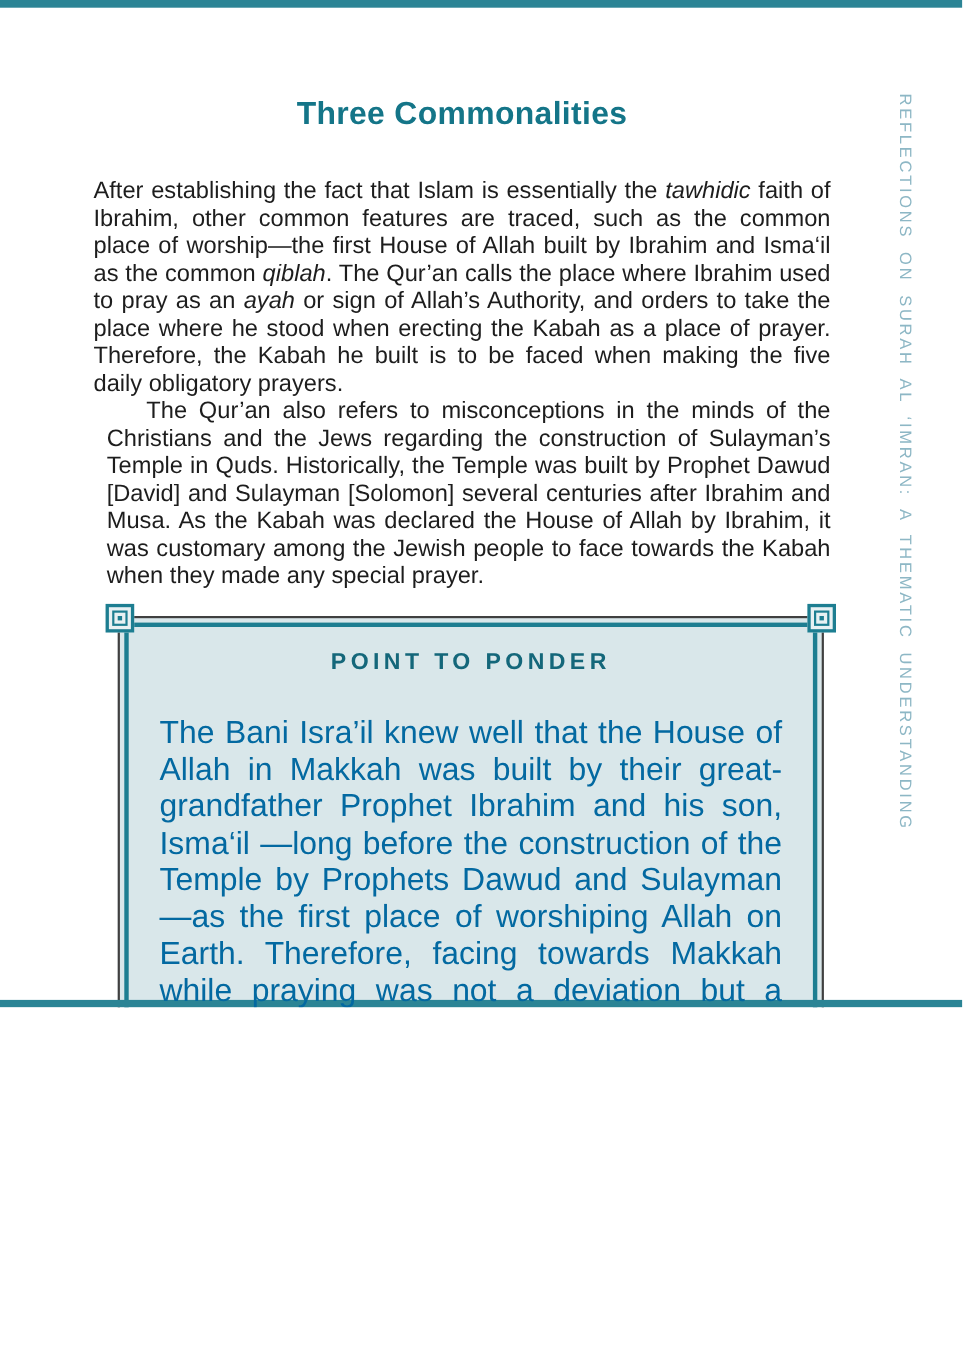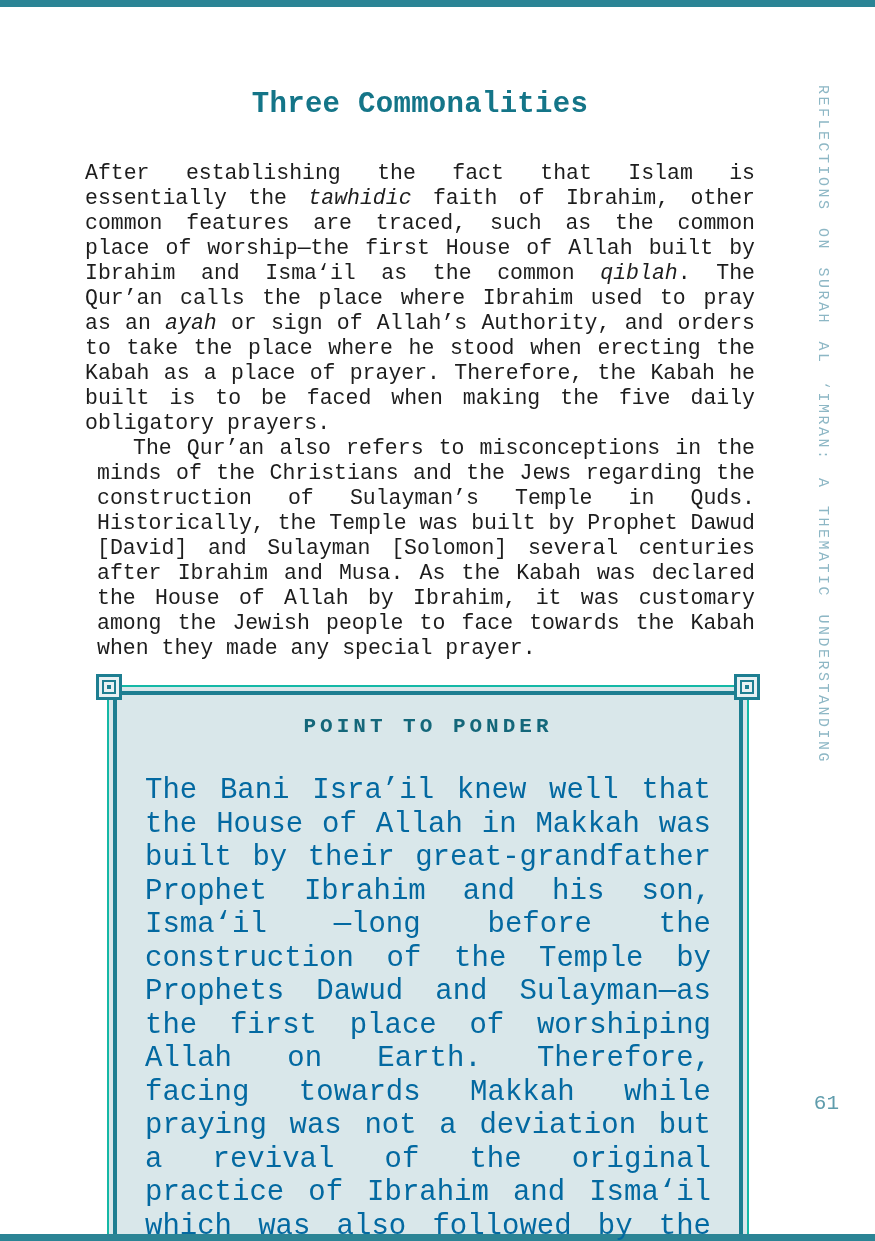--- a/index.html
+++ b/index.html
@@ -1,22 +1,22 @@
 <!DOCTYPE html>
 <html><head>
 <meta charset="utf-8">
 <style>
   * { box-sizing: border-box; }
   html, body { margin: 0; padding: 0; background: #ffffff; }
   .page {
     position: relative;
     width: 875px;
-    height: 1241px;
+    height: 916px;
     background: #ffffff;
-    font-family: Liberation Mono, monospace;
+    font-family: Liberation Sans, sans-serif;
     overflow: hidden;
   }
   .rule-bar {
     position: absolute;
     left: 0; right: 0;
     height: 7px;
     background: #2b8495;
   }
   .rule-bar.top { top: 0; }
   .rule-bar.bottom { bottom: 0; }
@@ -42,21 +42,21 @@
     text-align: justify;
     color: #1d1d1d;
   }
   .body-para.indent { text-indent: 36px; margin-left: 12px; }
   .em { font-style: italic; }
 
   .ponder-box {
     position: relative;
     margin: 24px 6px 0 22px;
     background: #d9e7ea;
-    border: 2px solid #14b8a6;
+    border: 2px solid #404040;
     padding: 24px 36px 34px 36px;
   }
   .ponder-box::before {
     content: "";
     position: absolute;
     inset: 4px;
     border: 4px solid #1d7e91;
     pointer-events: none;
   }
   .ornament {

